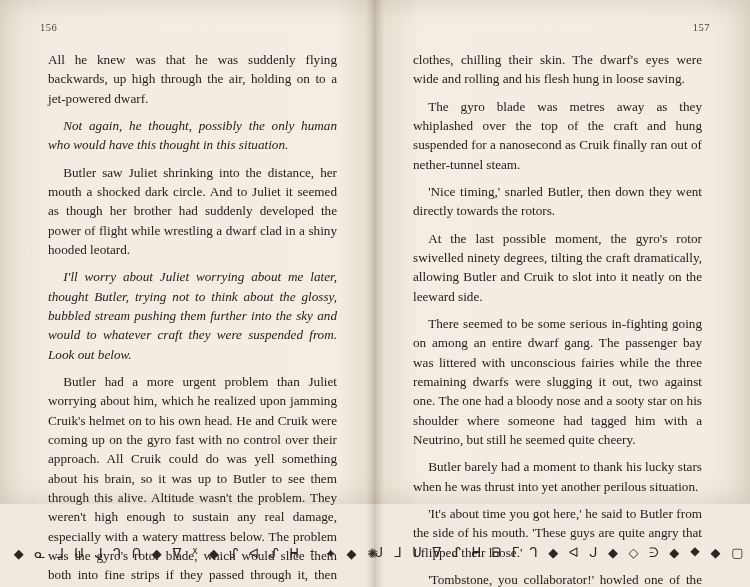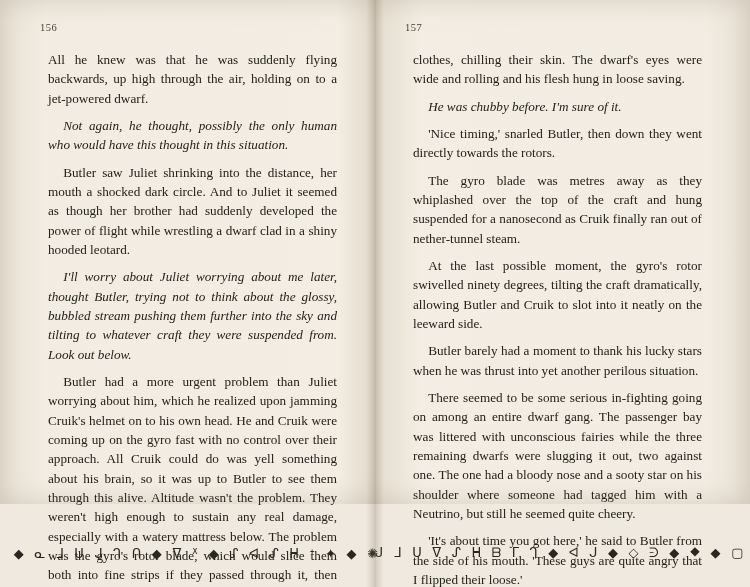--- a/index.html
+++ b/index.html
@@ -39,21 +39,21 @@
     width: 375px;
     padding: 22px 40px 0 30px;
   }
   .folio {
     font-size: 10.5px;
     color: #4a4236;
     letter-spacing: 0.5px;
     height: 14px;
   }
   .folio-left { text-align: left; }
-  .folio-right { text-align: left; }
+  .folio-right { text-align: right; }
 
   .textblock {
     margin-top: 14px;
     font-size: 13.2px;
     line-height: 1.465;
     color: #25211b;
     text-align: justify;
     text-justify: inter-word;
     hyphens: none;
   }
@@ -103,37 +103,36 @@
 <body>
 
 <div class="spread">
 
   <div class="page page-left">
     <div class="folio folio-left">156</div>
     <div class="textblock">
       <p class="noindent">All he knew was that he was suddenly flying backwards, up high through the air, holding on to a jet-powered dwarf.</p>
       <p class="ital">Not again, he thought, possibly the only human who would have this thought in this situation.</p>
       <p>Butler saw Juliet shrinking into the distance, her mouth a shocked dark circle. And to Juliet it seemed as though her brother had suddenly developed the power of flight while wrestling a dwarf clad in a shiny hooded leotard.</p>
-      <p class="ital">I'll worry about Juliet worrying about me later, thought Butler, trying not to think about the glossy, bubbled stream pushing them further into the sky and tilting to whatever craft they were suspended from. Look out below.</p>
+      <p class="ital">I'll worry about Juliet worrying about me later, thought Butler, trying not to think about the glossy, bubbled stream pushing them further into the sky and would to whatever craft they were suspended from. Look out below.</p>
       <p>Butler had a more urgent problem than Juliet worrying about him, which he realized upon jamming Cruik's helmet on to his own head. He and Cruik were coming up on the gyro fast with no control over their approach. All Cruik could do was yell something about his brain, so it was up to Butler to see them through this alive. Altitude wasn't the problem. They weren't high enough to sustain any real damage, especially with a watery mattress below. The problem was the gyro's rotor blade, which would slice them both into fine strips if they passed through it, then doubtless the gyrocopter would explode and incinerate the slices. The engine was whisper quiet but a couple of bodies passing through the blade would soon blow the mufflers.</p>
 
     </div>
     <div class="runes runes-left">◆ ᓇ ᒧ ᑌ ᒍ ᒉ ᑎ ◆ ᐁ ᕁ ◆ ᔑ ᐊ ᔑ ᕼ ᕀ ✦ ◆ ✺</div>
   </div>
 
   <div class="page page-right">
     <div class="folio folio-right">157</div>
     <div class="textblock">
       <p class="noindent">clothes, chilling their skin. The dwarf's eyes were wide and rolling and his flesh hung in loose saving.</p>
-      <p class="ital">He was chubby before. I'm sure of it.</p>
+      <p>The gyro blade was metres away as they whiplashed over the top of the craft and hung suspended for a nanosecond as Cruik finally ran out of nether-tunnel steam.</p>
       <p>'Nice timing,' snarled Butler, then down they went directly towards the rotors.</p>
-      <p>The gyro blade was metres away as they whiplashed over the top of the craft and hung suspended for a nanosecond as Cruik finally ran out of nether-tunnel steam.</p>
       <p>At the last possible moment, the gyro's rotor swivelled ninety degrees, tilting the craft dramatically, allowing Butler and Cruik to slot into it neatly on the leeward side.</p>
+      <p>There seemed to be some serious in-fighting going on among an entire dwarf gang. The passenger bay was littered with unconscious fairies while the three remaining dwarfs were slugging it out, two against one. The one had a bloody nose and a sooty star on his shoulder where someone had tagged him with a Neutrino, but still he seemed quite cheery.</p>
       <p>Butler barely had a moment to thank his lucky stars when he was thrust into yet another perilous situation.</p>
-      <p>There seemed to be some serious in-fighting going on among an entire dwarf gang. The passenger bay was littered with unconscious fairies while the three remaining dwarfs were slugging it out, two against one. The one had a bloody nose and a sooty star on his shoulder where someone had tagged him with a Neutrino, but still he seemed quite cheery.</p>
       <p>'It's about time you got here,' he said to Butler from the side of his mouth. 'These guys are quite angry that I flipped their loose.'</p>
       <p>'Tombstone, you collaborator!' howled one of the remaining dwarfs.</p>
 
     </div>
     <div class="runes runes-right">ᒍ ᒧ ᑌ ᐁ ᔑ ᕼ ᗷ ᒥ ᒉ ◆ ᐊ ᒍ ◆ ◇ ᕭ ◆ ⯁ ◆ ▢ ◆ ᗷ ◇ ᗷ</div>
   </div>
 
   <div class="gutter-shadow"></div>
   <div class="edge-vignette"></div>
 </div>

